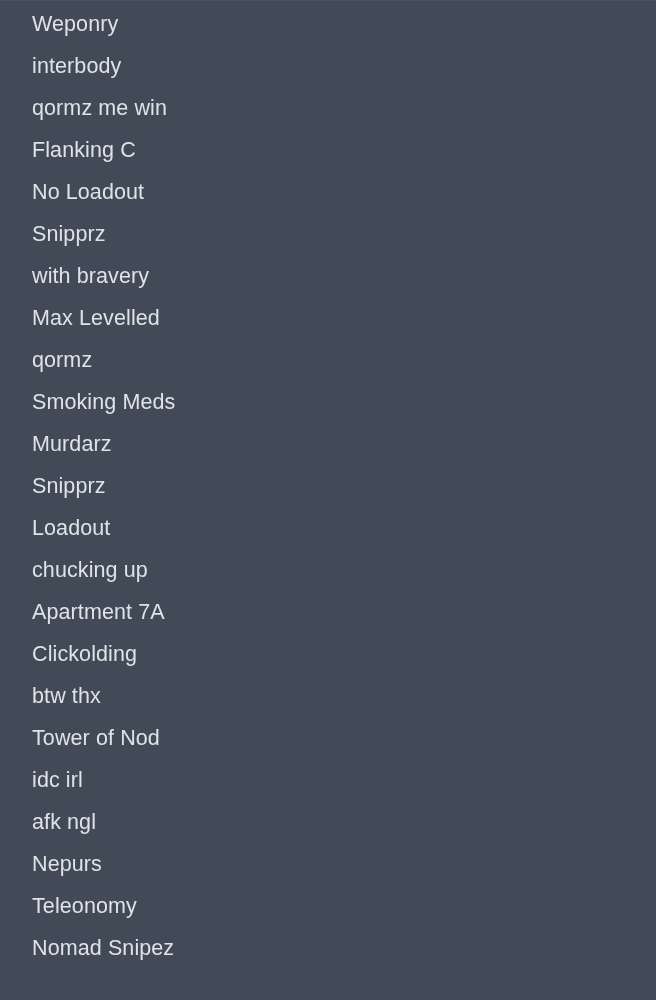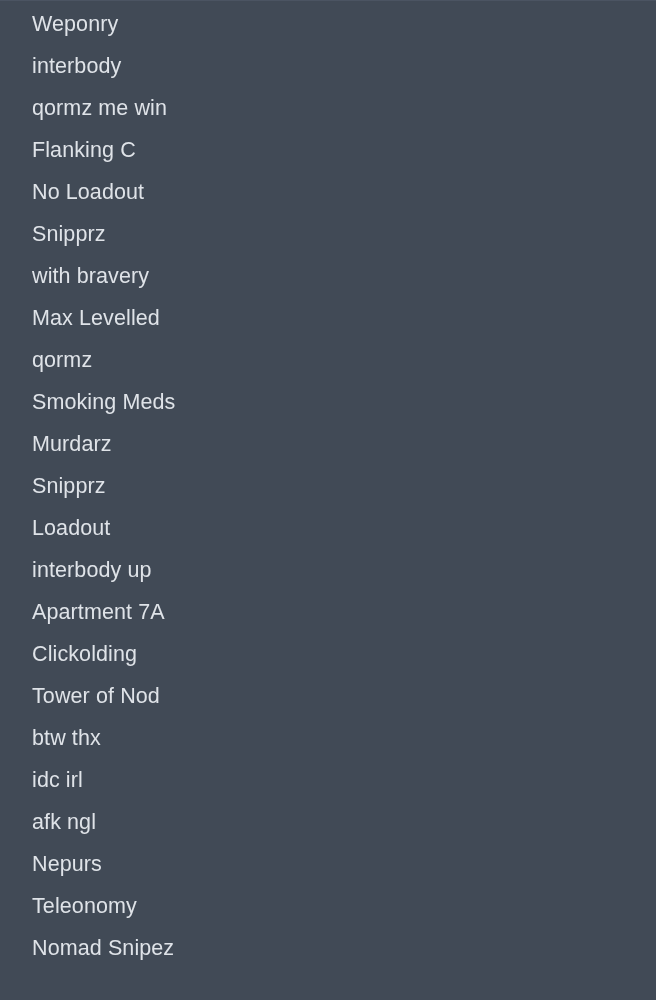--- a/index.html
+++ b/index.html
@@ -45,23 +45,23 @@
   <div class="list-item">Flanking C</div>
   <div class="list-item">No Loadout</div>
   <div class="list-item">Snipprz</div>
   <div class="list-item">with bravery</div>
   <div class="list-item">Max Levelled</div>
   <div class="list-item">qormz</div>
   <div class="list-item">Smoking Meds</div>
   <div class="list-item">Murdarz</div>
   <div class="list-item">Snipprz</div>
   <div class="list-item">Loadout</div>
-  <div class="list-item">interbody up</div>
+  <div class="list-item">chucking up</div>
   <div class="list-item">Apartment 7A</div>
   <div class="list-item">Clickolding</div>
+  <div class="list-item">btw thx</div>
   <div class="list-item">Tower of Nod</div>
-  <div class="list-item">btw thx</div>
   <div class="list-item">idc irl</div>
   <div class="list-item">afk ngl</div>
   <div class="list-item">Nepurs</div>
   <div class="list-item">Teleonomy</div>
   <div class="list-item">Nomad Snipez</div>
 </div>
 
 </body></html>

